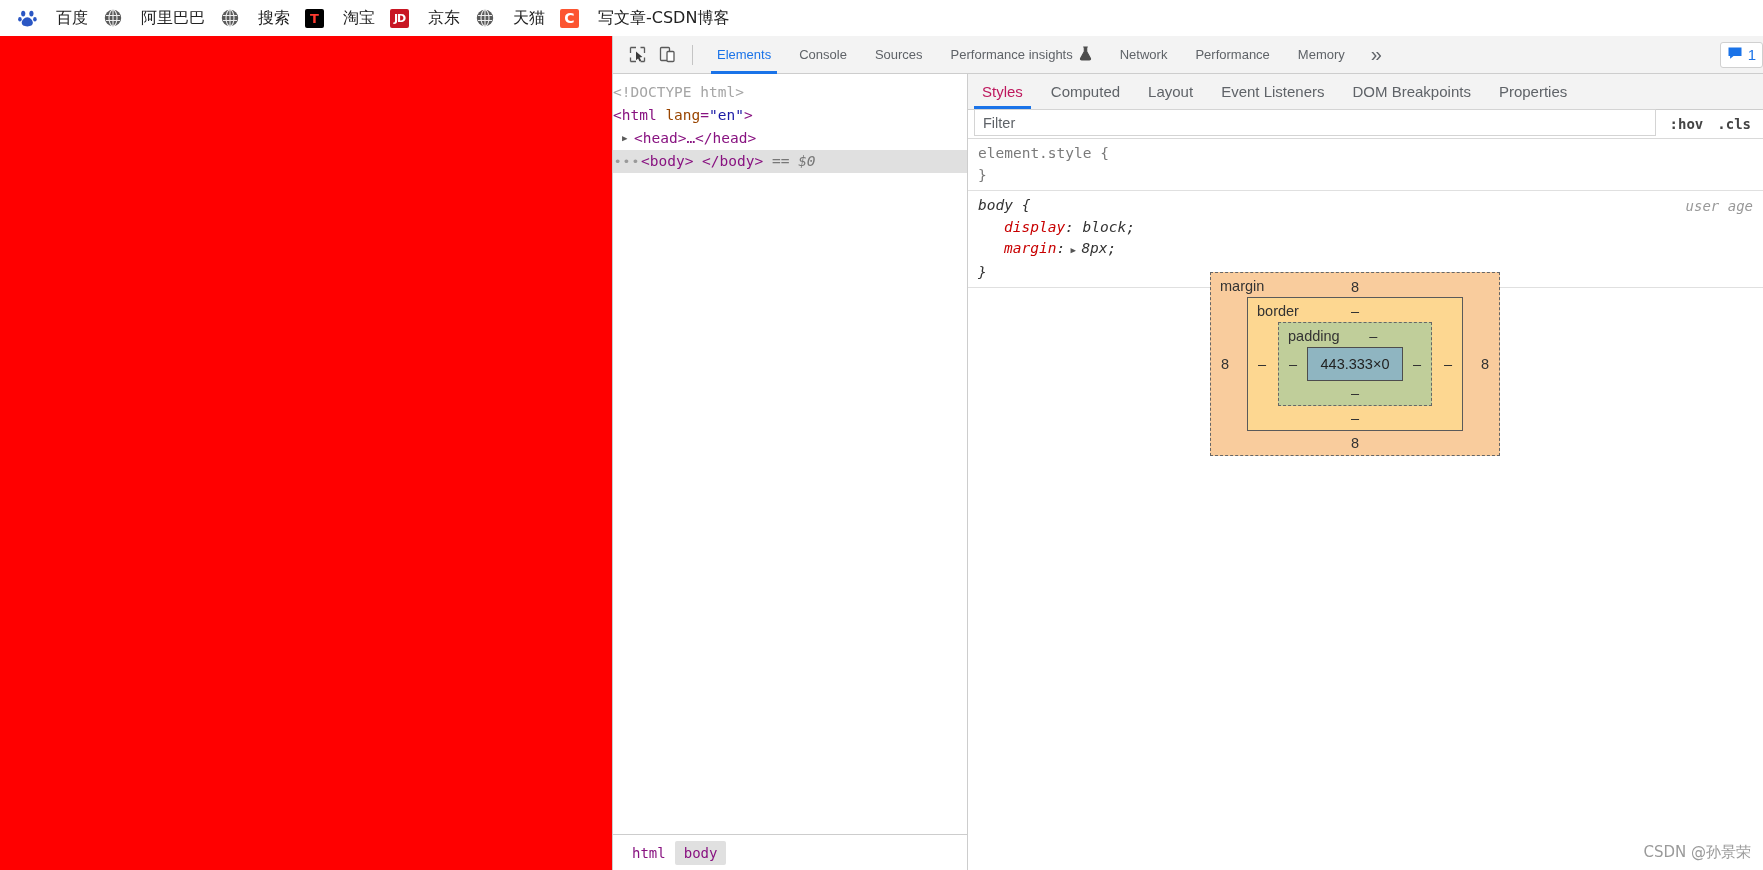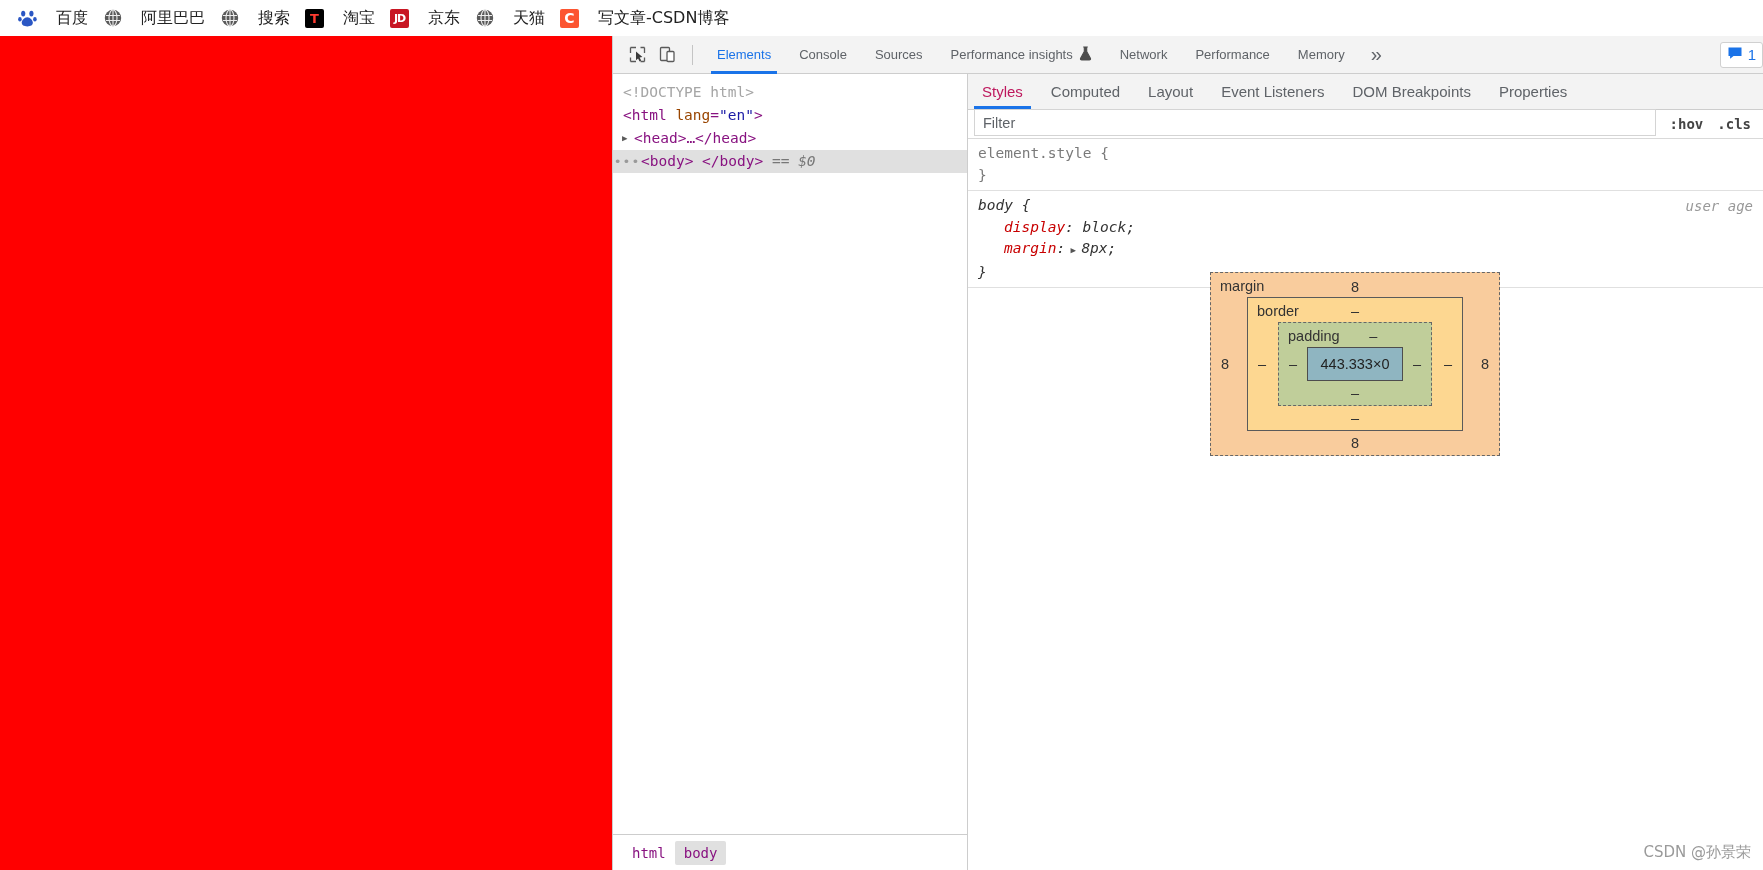--- a/index.html
+++ b/index.html
@@ -89,21 +89,21 @@
   
   .dom-pane{
     width:355px; flex:0 0 355px; display:flex; flex-direction:column;
     border-right:1px solid #cdcdcd; min-width:0; background:#fff;
   }
   .dom-tree{
     flex:1; overflow:hidden; padding:7px 0 0 0;
     font-family:"DejaVu Sans Mono", monospace;
     font-size:14.5px; line-height:23px; color:#333;
   }
-  .dom-line{ display:flex; align-items:center; padding-left:10px; height:23px; white-space:nowrap;}
+  .dom-line{ display:flex; align-items:center; padding-left:0; height:23px; white-space:nowrap;}
   .dom-line.selected{ background:#e0e0e0; padding-left:0; }
   .dots{ width:28px; text-align:center; color:#9a9a9a; letter-spacing:1px; font-size:13px;}
   .twisty{ width:12px; display:inline-block; color:#5a5a5a; font-size:9px; }
   .tk-doctype{ color:#a5a5a5; }
   .tk-punct{ color:#881280; }
   .tk-tag{ color:#881280; }
   .tk-attr{ color:#994500; }
   .tk-val{ color:#1a1aa6; }
   .tk-var{ color:#777; font-style:italic; }
 

